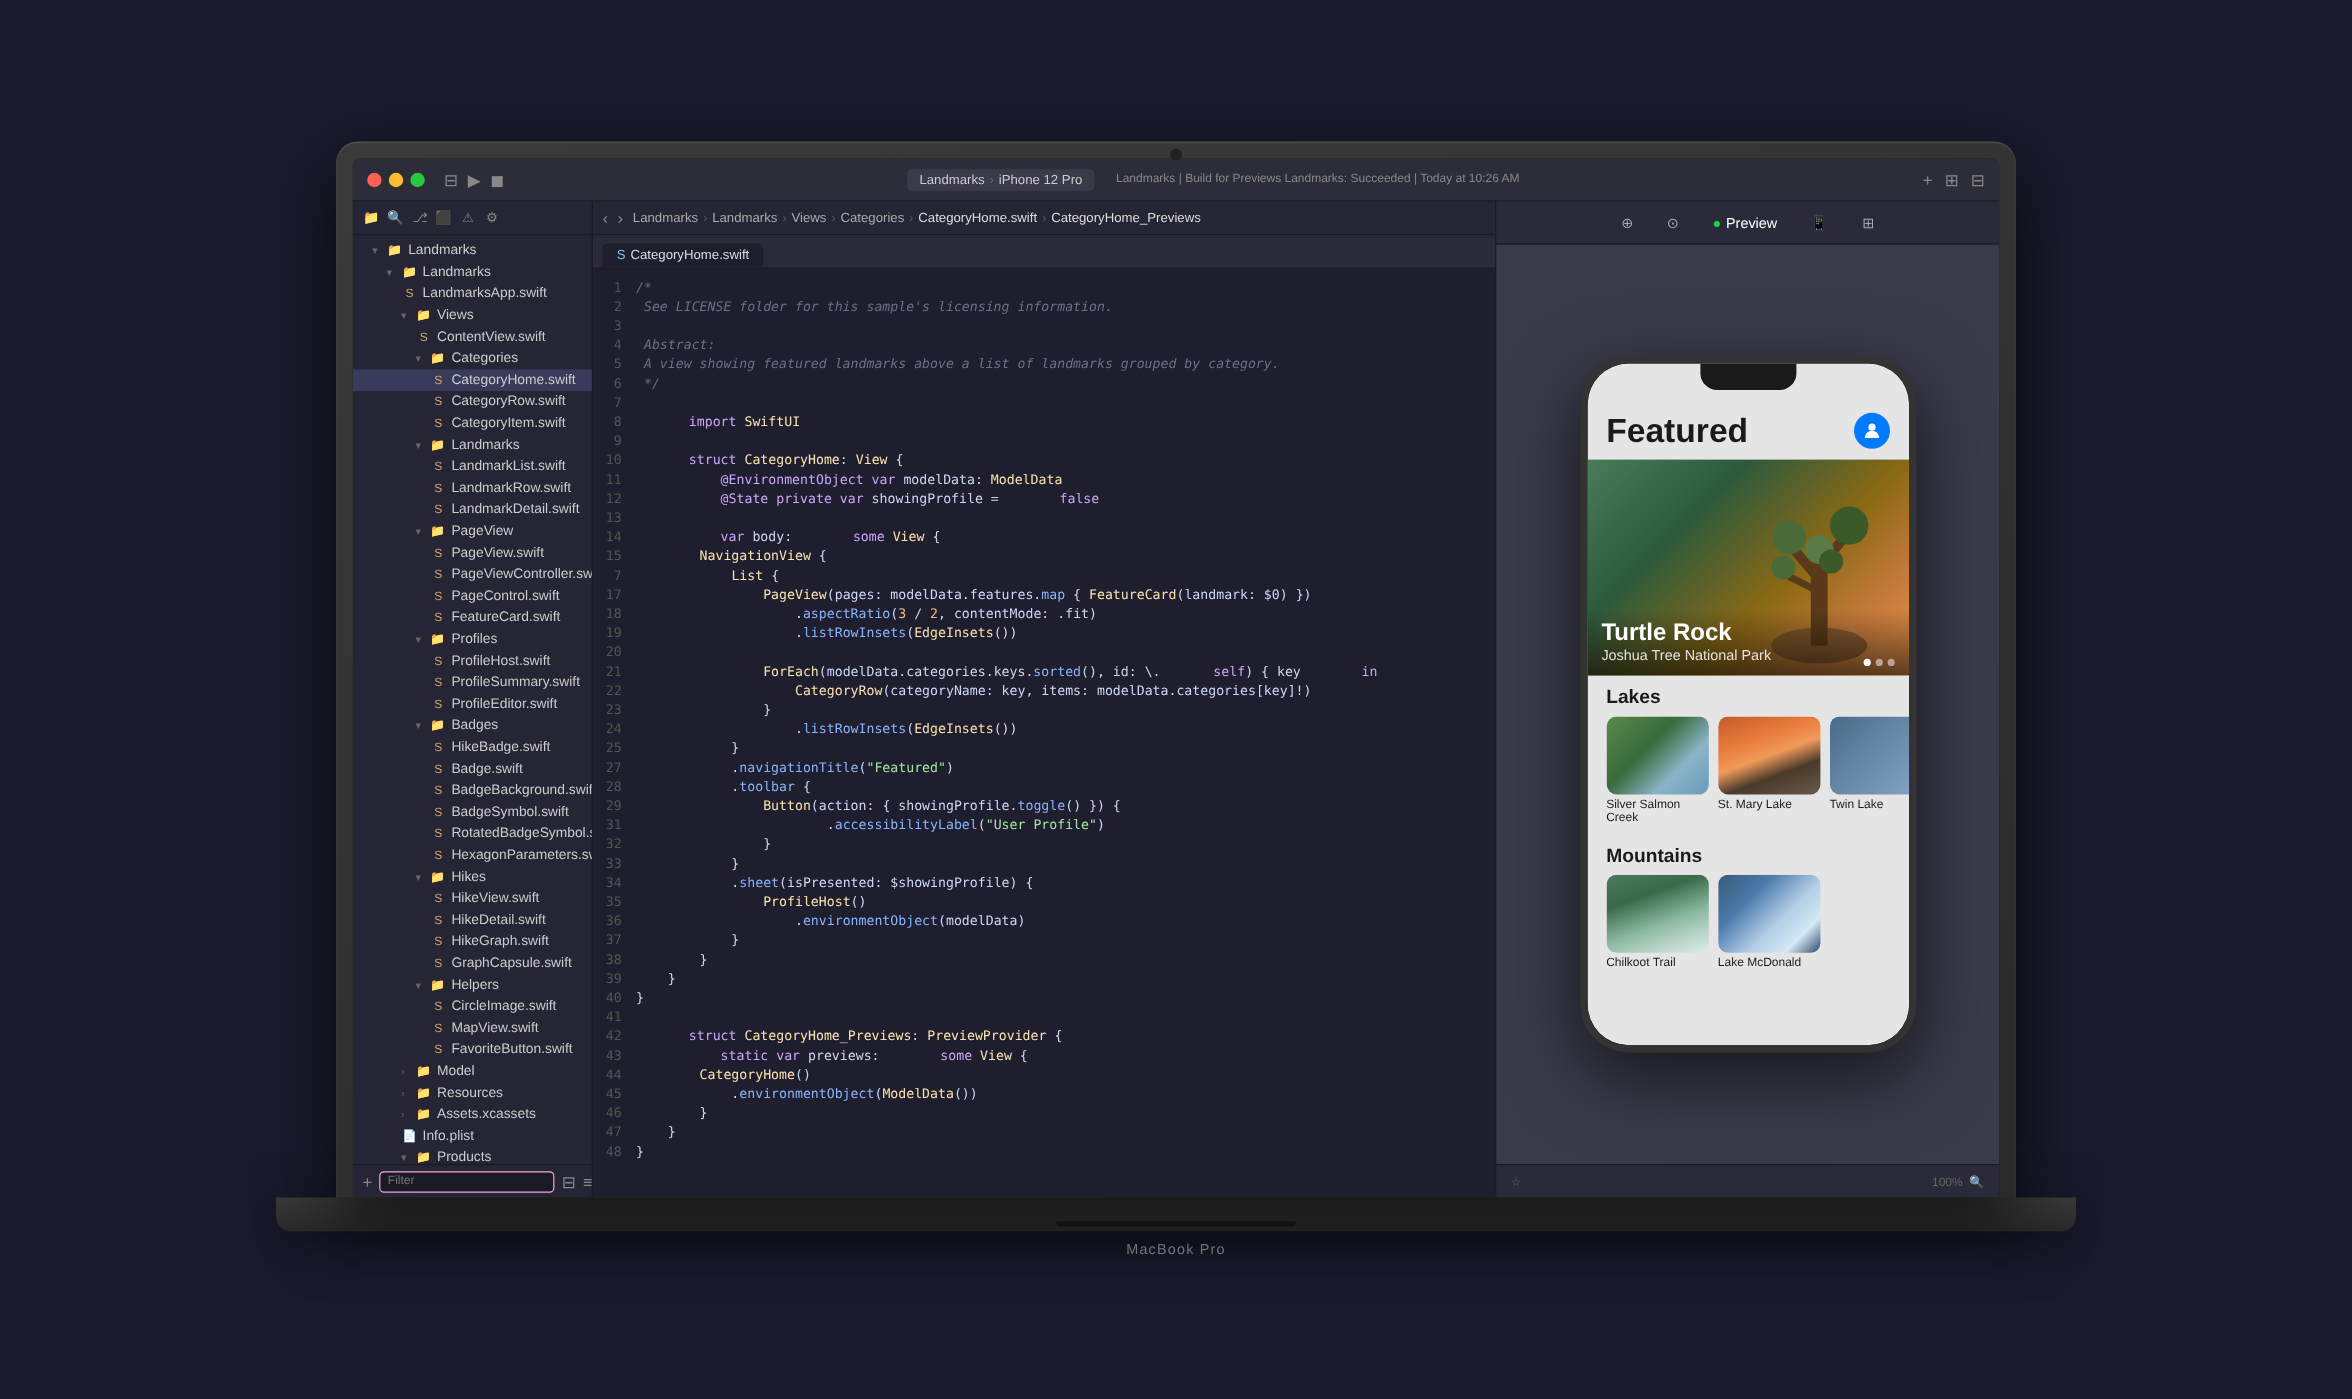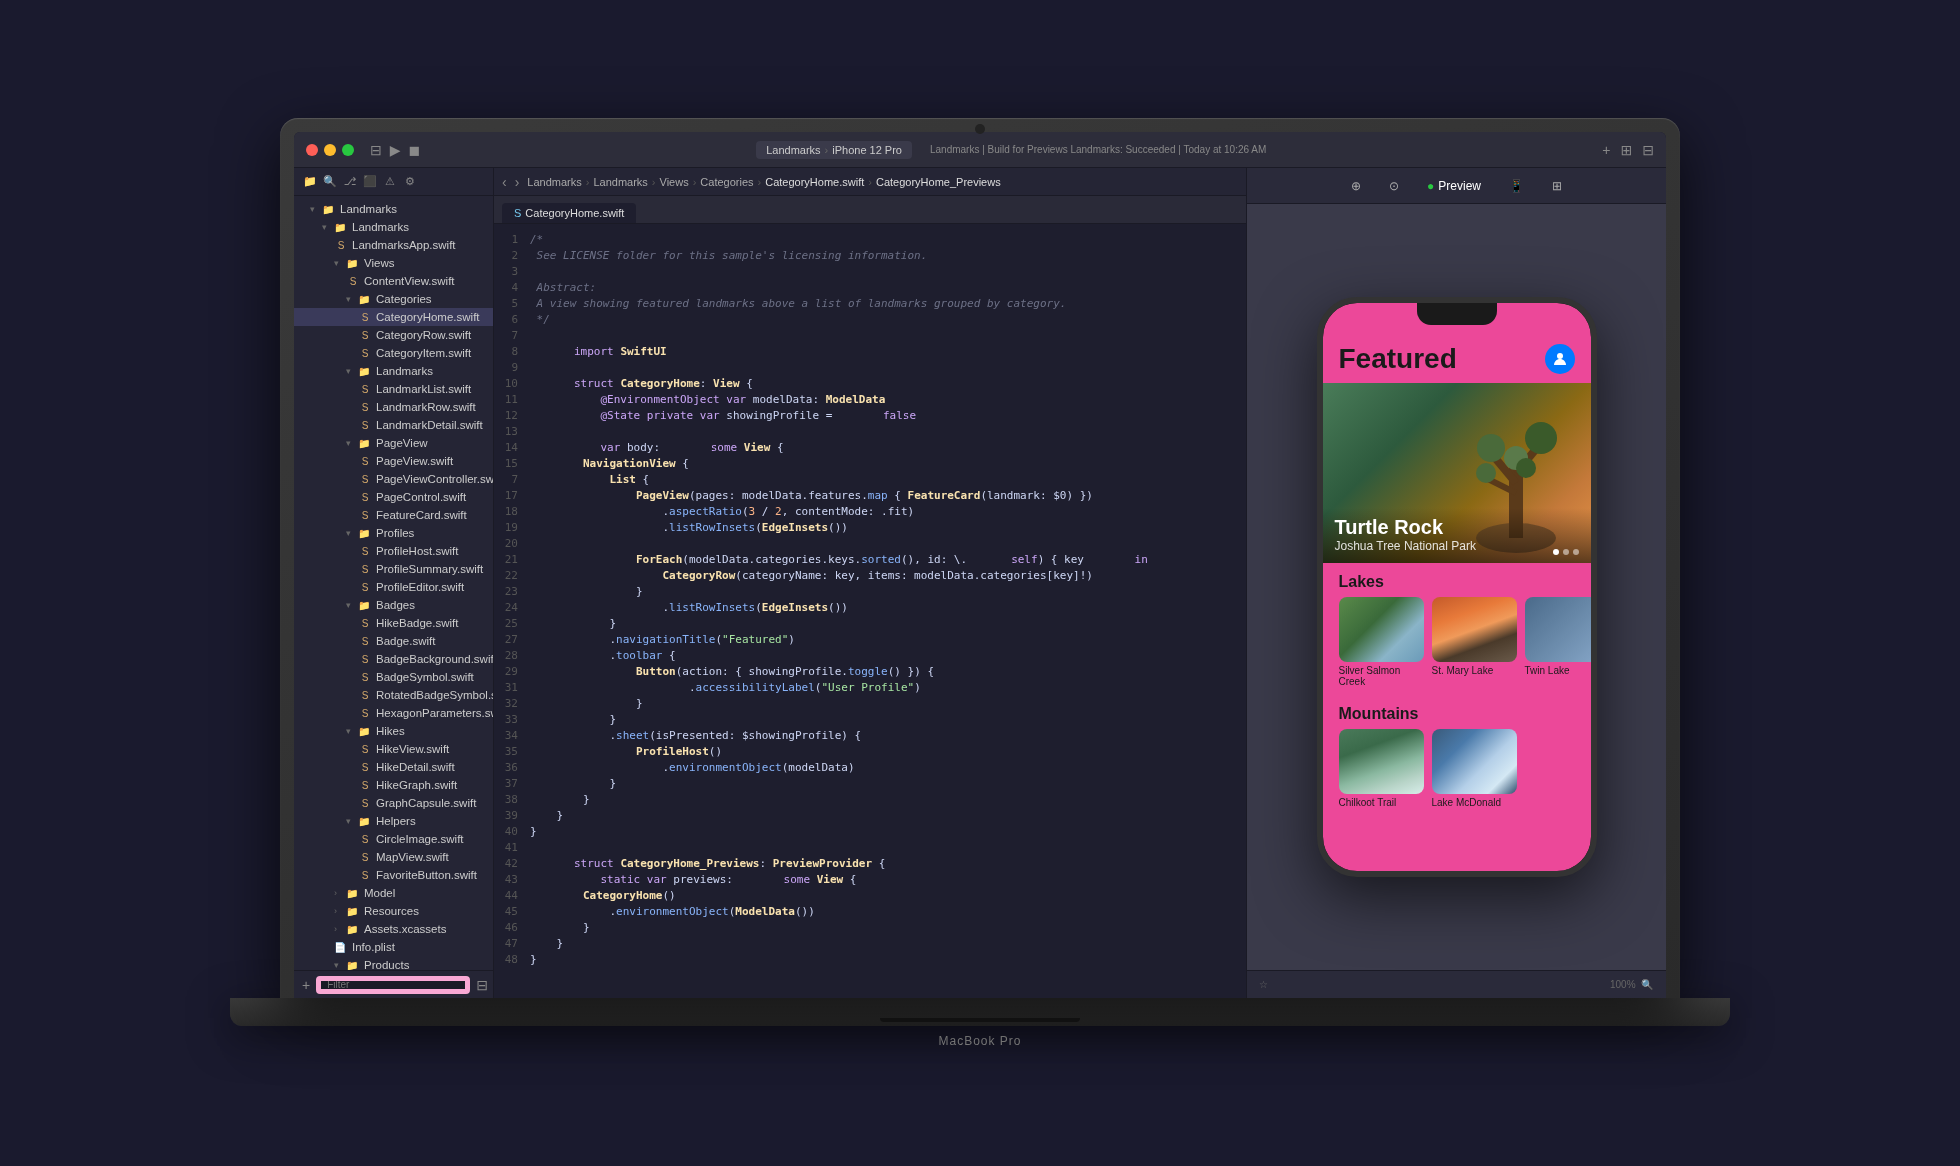--- a/index.html
+++ b/index.html
@@ -207,21 +207,21 @@
       background: #252535;
       border-top: 1px solid #1a1a25;
       display: flex;
       align-items: center;
       padding: 0 8px;
       gap: 6px;
     }
 
     .filter-input {
       background: #1a1a25;
-      border: 5px solid #f9a8d4;
+      border: 1px solid #f9a8d4;
       border-radius: 4px;
       color: #aaa;
       font-size: 10px;
       padding: 2px 6px;
       flex: 1;
       height: 18px;
     }
 
     
     .editor-area {
@@ -310,21 +310,21 @@
 
     .code-text {
       color: #cdd6f4;
       white-space: pre;
     }
 
     .kw { color: #cba6f7; margin-left: 44px; }
     .str { color: #a6e3a1; }
     .cm { color: #6c7086; font-style: italic; }
     .fn { color: #89b4fa; }
-    .type { color: #f9e2af; font-weight: bold; }
+    .type { color: #f9e2af; }
     .num { color: #fab387; }
 
     
     .preview-area {
       width: 420px;
       background: #2a2a3a;
       border-left: 1px solid #1a1a25;
       display: flex;
       flex-direction: column;
       flex-shrink: 0;
@@ -383,21 +383,21 @@
       width: 80px;
       height: 22px;
       background: #1a1a1a;
       border-radius: 0 0 14px 14px;
       z-index: 10;
     }
 
     .phone-screen {
       width: 100%;
       height: 100%;
-      background: #ec4899;
+      background: #e5e5e5;
       overflow-y: auto;
       overflow-x: hidden;
       border-radius: 34px;
     }
 
     .phone-screen::-webkit-scrollbar { display: none; }
 
     
     .app-header {
       padding: 40px 16px 8px 16px;

